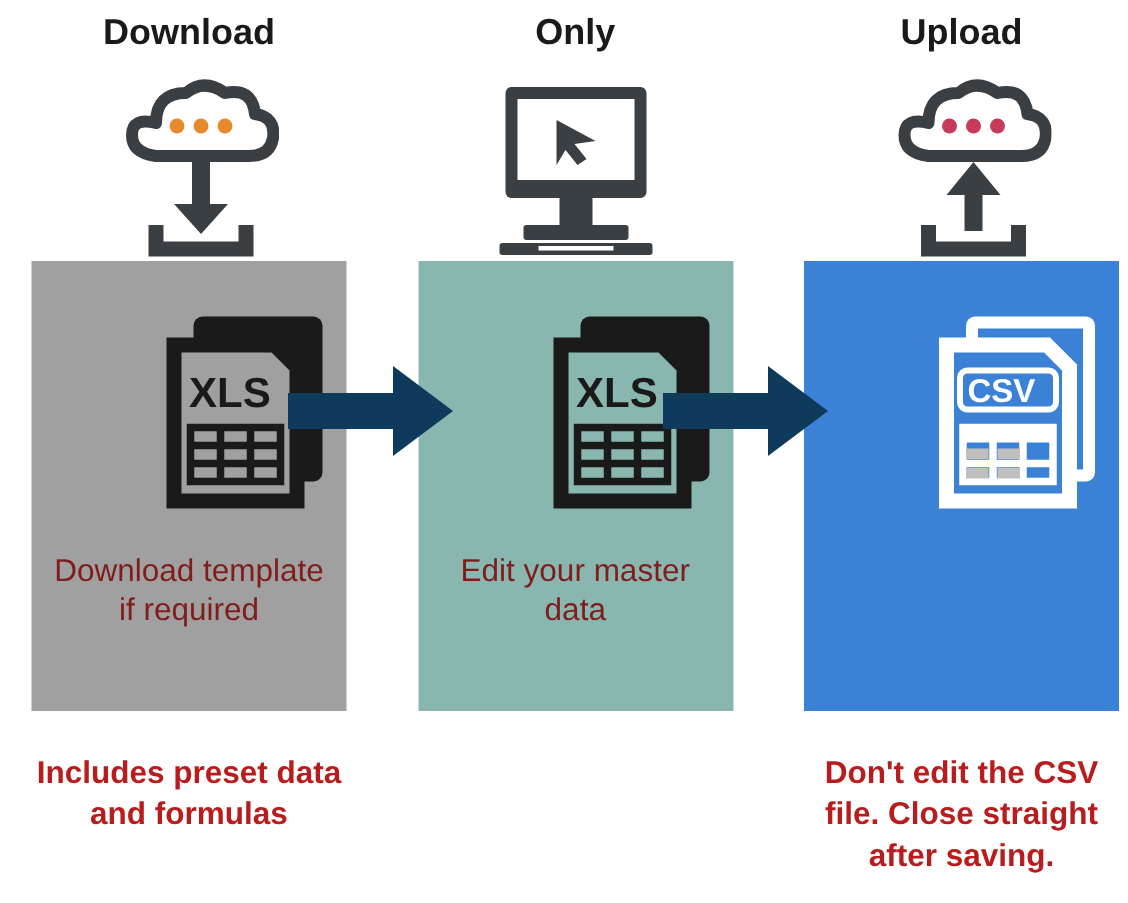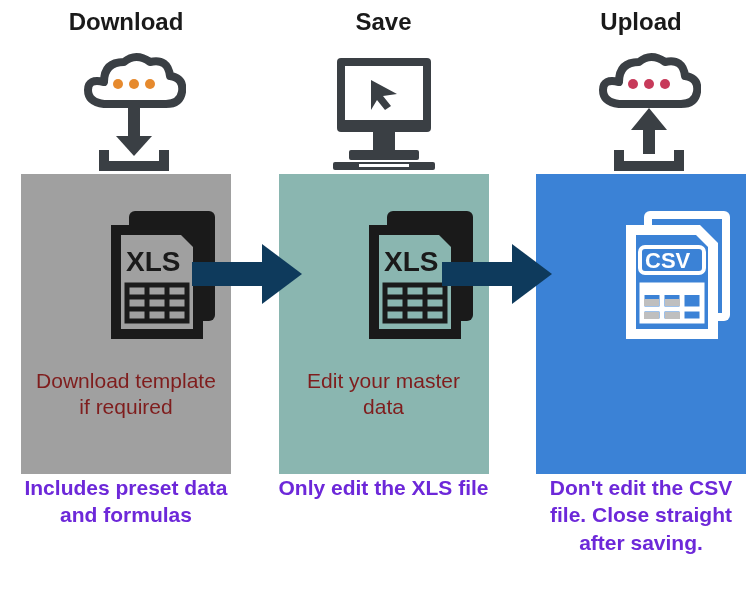--- a/index.html
+++ b/index.html
@@ -9,21 +9,21 @@
   .step-title { font-size: 24px; font-weight: bold; color: #1a1a1a; margin-bottom: 8px; }
   .top-icon { height: 130px; display: flex; align-items: center; justify-content: center; }
   .card { width: 210px; height: 300px; display: flex; flex-direction: column; align-items: flex-end; padding-top: 26px; }
   .card.gray { background: #a0a0a0; }
   .card.teal { background: #8ab6b0; }
   .card.blue { background: #3b82d6; gap: 44px; }
   .file-icon { height: 150px; display: flex; align-items: center; justify-content: center; }
   .card-text { text-align: center; font-size: 21px; line-height: 1.25; margin-top: 18px; padding: 0 14px; }
   .card.gray .card-text, .card.teal .card-text { color: #7f1d1d; }
   .card.blue .card-text { color: #fff; font-weight: 600; }
-  .bottom-text { text-align: center; font-size: 21px; font-weight: bold; color: #6d28d9; margin-top: 0; line-height: 1.3; padding: 0 4px; }
+  .bottom-text { text-align: center; font-size: 21px; font-weight: bold; color: #b91c1c; margin-top: 28px; line-height: 1.3; padding: 0 4px; }
   .arrow { position: absolute; top: 244px; z-index: 5; }
   .arrow.a1 { left: 192px; }
   .arrow.a2 { left: 442px; }
 </style>
 </head>
 <body>
 
 <div class="container">
 
   <div class="col">
@@ -52,21 +52,21 @@
           <line x1="46" y1="80" x2="46" y2="116" stroke="#1a1a1a" stroke-width="5"></line>
           <line x1="66" y1="80" x2="66" y2="116" stroke="#1a1a1a" stroke-width="5"></line>
         </svg>
       </div>
       <div class="card-text">Download template if required</div>
     </div>
     <div class="bottom-text">Includes preset data and formulas</div>
   </div>
 
   <div class="col">
-    <div class="step-title">Save</div>
+    <div class="step-title">Only</div>
     <div class="top-icon">
       <svg width="130" height="130" viewBox="0 0 130 130">
         <rect x="18" y="14" width="94" height="74" rx="4" fill="#3a3f44"></rect>
         <rect x="26" y="22" width="78" height="54" fill="#fff"></rect>
         <path d="M 52 36 L 78 50 L 64 52 L 72 62 L 66 66 L 58 56 L 52 66 Z" fill="#3a3f44"></path>
         <rect x="54" y="88" width="22" height="18" fill="#3a3f44"></rect>
         <rect x="30" y="106" width="70" height="10" rx="2" fill="#3a3f44"></rect>
         <rect x="14" y="118" width="102" height="8" rx="2" fill="#3a3f44"></rect>
         <rect x="40" y="120" width="50" height="3" fill="#fff"></rect>
       </svg>
@@ -80,21 +80,20 @@
           <text x="25" y="66" font-size="28" font-weight="900" fill="#1a1a1a" font-family="Arial">XLS</text>
           <rect x="26" y="80" width="60" height="36" fill="none" stroke="#1a1a1a" stroke-width="5"></rect>
           <line x1="26" y1="92" x2="86" y2="92" stroke="#1a1a1a" stroke-width="5"></line>
           <line x1="26" y1="104" x2="86" y2="104" stroke="#1a1a1a" stroke-width="5"></line>
           <line x1="46" y1="80" x2="46" y2="116" stroke="#1a1a1a" stroke-width="5"></line>
           <line x1="66" y1="80" x2="66" y2="116" stroke="#1a1a1a" stroke-width="5"></line>
         </svg>
       </div>
       <div class="card-text">Edit your master data</div>
     </div>
-    <div class="bottom-text">Only edit the XLS file</div>
   </div>
 
   <div class="col">
     <div class="step-title">Upload</div>
     <div class="top-icon">
       <svg width="120" height="130" viewBox="0 0 120 130">
         <path d="M 38 38 Q 38 18 58 18 Q 70 8 84 18 Q 102 14 104 32 Q 118 34 116 48 Q 114 60 100 60 L 38 60 Q 22 58 22 46 Q 22 34 38 38 Z" fill="none" stroke="#3a3f44" stroke-width="8" stroke-linejoin="round"></path>
         <circle cx="52" cy="40" r="5" fill="#c73a5a"></circle>
         <circle cx="68" cy="40" r="5" fill="#c73a5a"></circle>
         <circle cx="84" cy="40" r="5" fill="#c73a5a"></circle>

